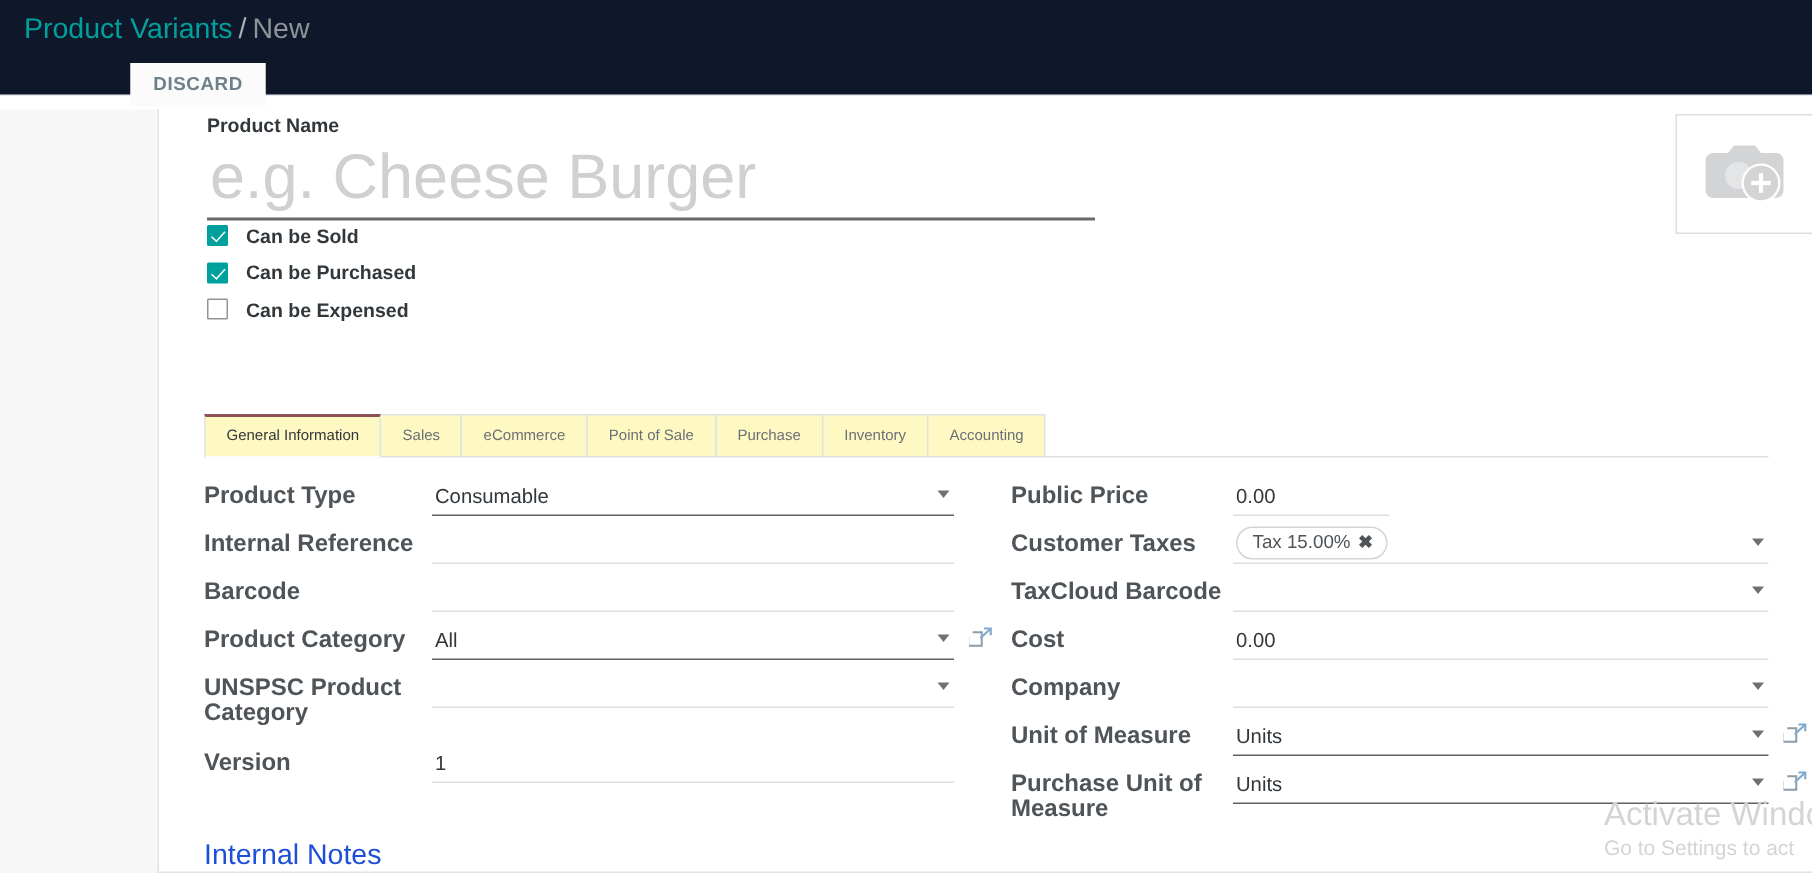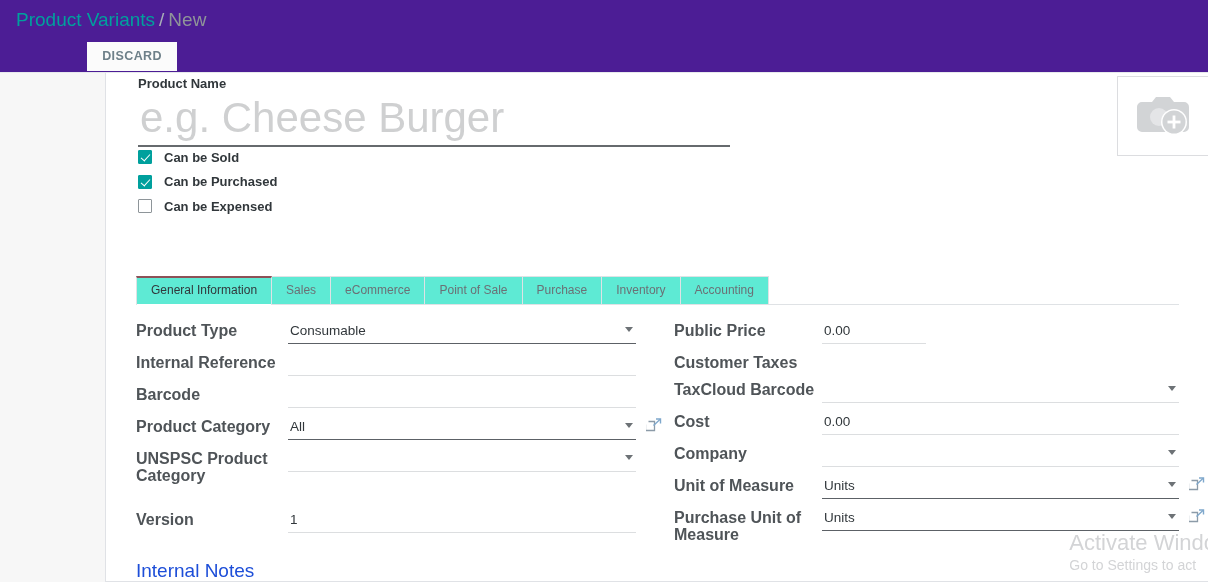--- a/index.html
+++ b/index.html
@@ -8,22 +8,22 @@
     width: 1208px; height: 582px;
     overflow: hidden;
     background: #ffffff;
     font-family: "Liberation Sans", sans-serif;
     -webkit-font-smoothing: antialiased;
   }
 
   
   .control-panel {
     position: absolute; top: 0; left: 0;
-    width: 1208px; height: 73px;
-    background: #4c1d95;
+    width: 1208px; height: 64px;
+    background: #0f172a;
     border-bottom: 1px solid #e7e9ed;
   }
   .breadcrumb {
     position: absolute; left: 16px; top: 7px;
     font-size: 19px; line-height: 26px;
     white-space: nowrap;
   }
   .bc-parent { color: #00a09d; }
   .bc-sep { color: #a9b0b8; padding: 0 4px; }
   .bc-current { color: #8f9499; }
@@ -131,26 +131,26 @@
 
   
   .tabs {
     position: absolute; left: 30px; top: 203px;
     display: flex;
     border-bottom: 1px solid #dfe2e5;
     width: 1043px;
     height: 29px;
   }
   .tab {
-    font-size: 12px;
+    font-size: 10px;
     color: #6b7075;
     padding: 6px 14px 7px 14px;
     border: 1px solid #dfe2e5;
     border-bottom: none;
-    background: #5eead4;
+    background: #fef9c3;
     margin-right: -1px;
     cursor: pointer;
     white-space: nowrap;
     line-height: 15px;
   }
   .tab.active {
     color: #31373b;
     border-top: 2px solid #8d5157;
     padding-top: 5px;
     position: relative;
@@ -381,40 +381,48 @@
       </div>
 
       <div class="field">
         <div class="f-label">UNSPSC Product Category</div>
         <div class="f-control">
           <input class="f-input" type="text" value="" style="">
           <span class="caret"></span>
         </div>
       </div>
 
-      <div class="field" style="margin-top:23px;">
+      <div class="field" style="margin-top:12px;">
         <div class="f-label">Version</div>
         <div class="f-control">
           <input class="f-input" type="text" value="1" style="">
         </div>
       </div>
 
     </div>
 
     <div class="col col-right">
 
       <div class="field">
         <div class="f-label">Public Price</div>
         <div class="f-control">
           <input class="f-input short" type="text" value="0.00" style="">
         </div>
       </div>
 
       <div class="field">
         <div class="f-label">Customer Taxes</div>
+        <div class="f-control">
+          <div class="tag-wrap">
+            <span class="tag">
+              <span>Tax 15.00%</span><span class="tag-x">✖</span>
+            </span>
+            <span class="caret"></span>
+          </div>
+        </div>
       </div>
 
       <div class="field">
         <div class="f-label">TaxCloud Barcode</div>
         <div class="f-control">
           <input class="f-input" type="text" value="" style="">
           <span class="caret"></span>
         </div>
       </div>
 

